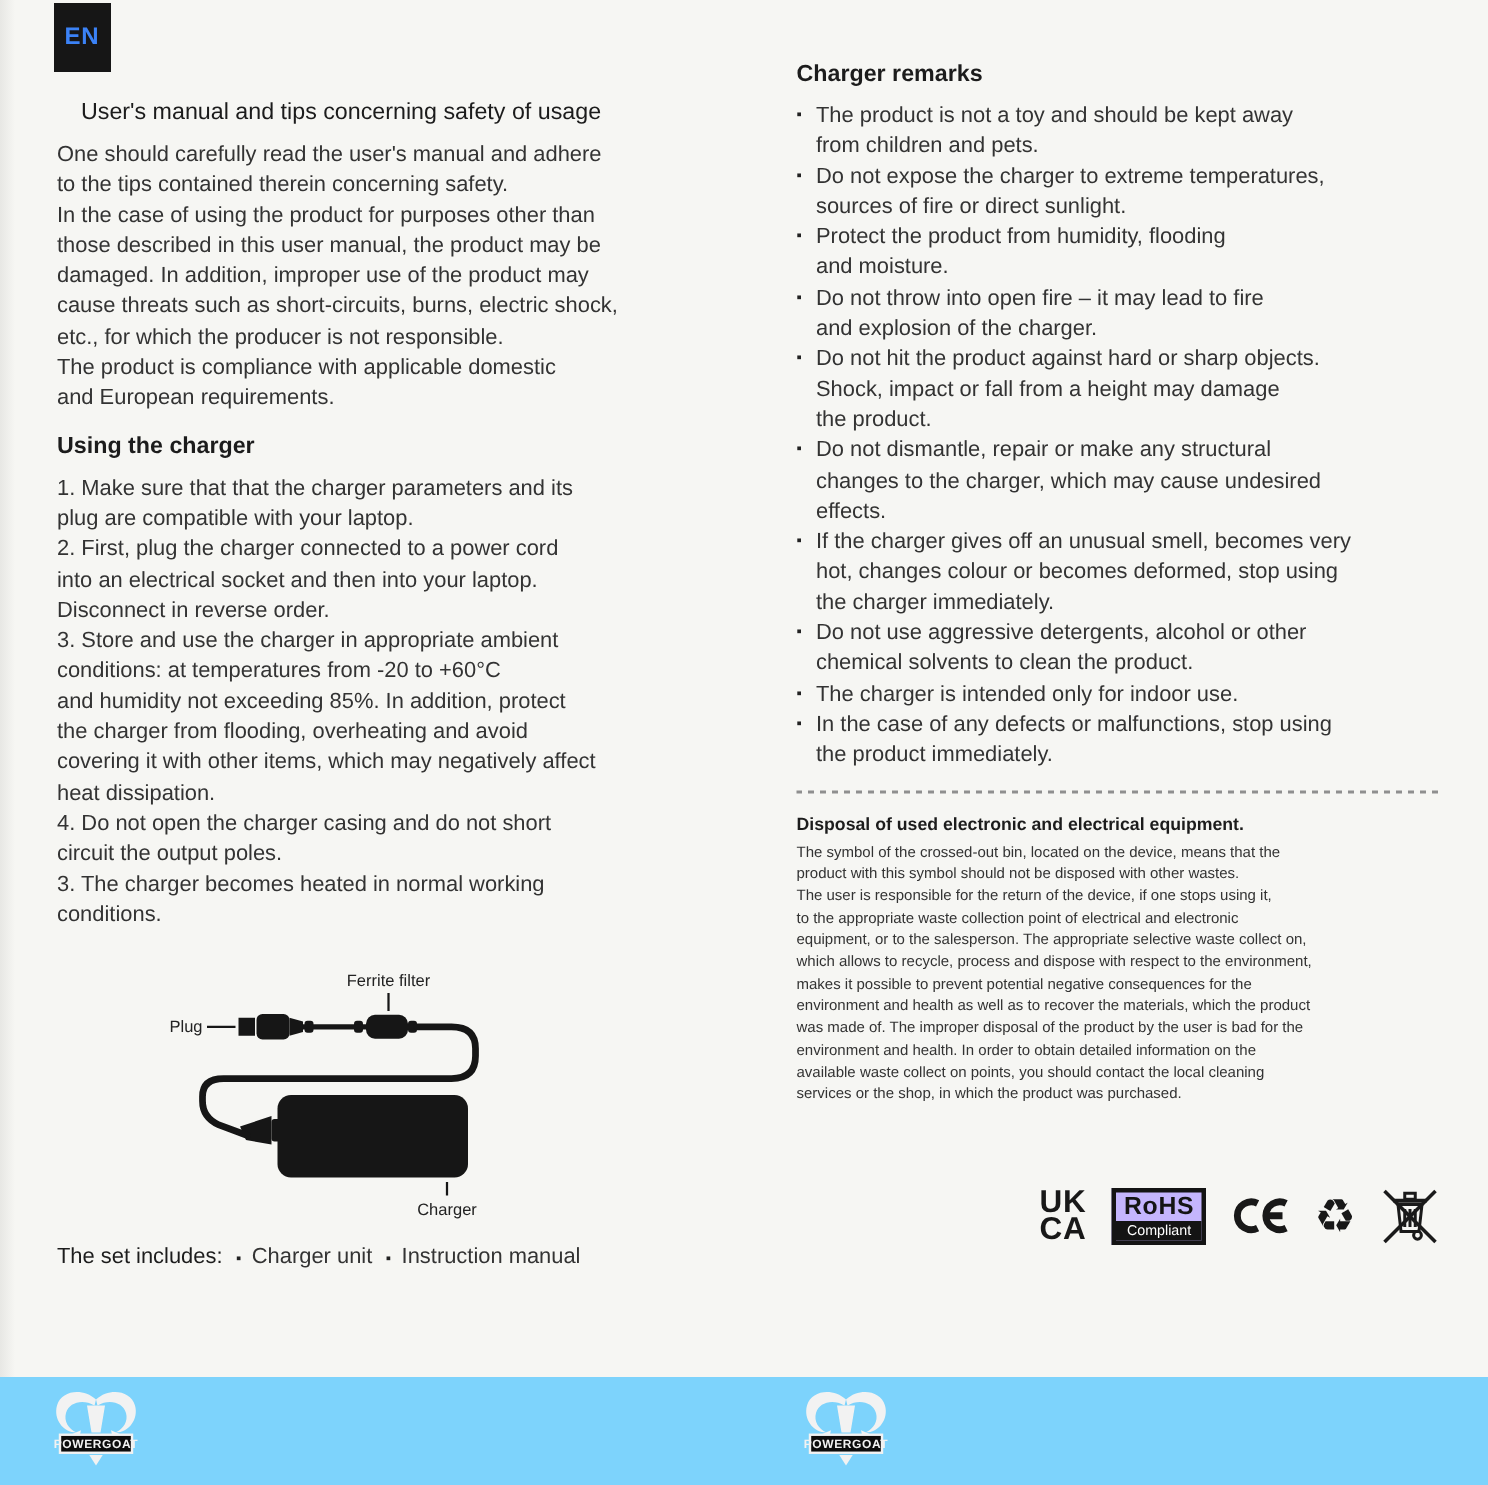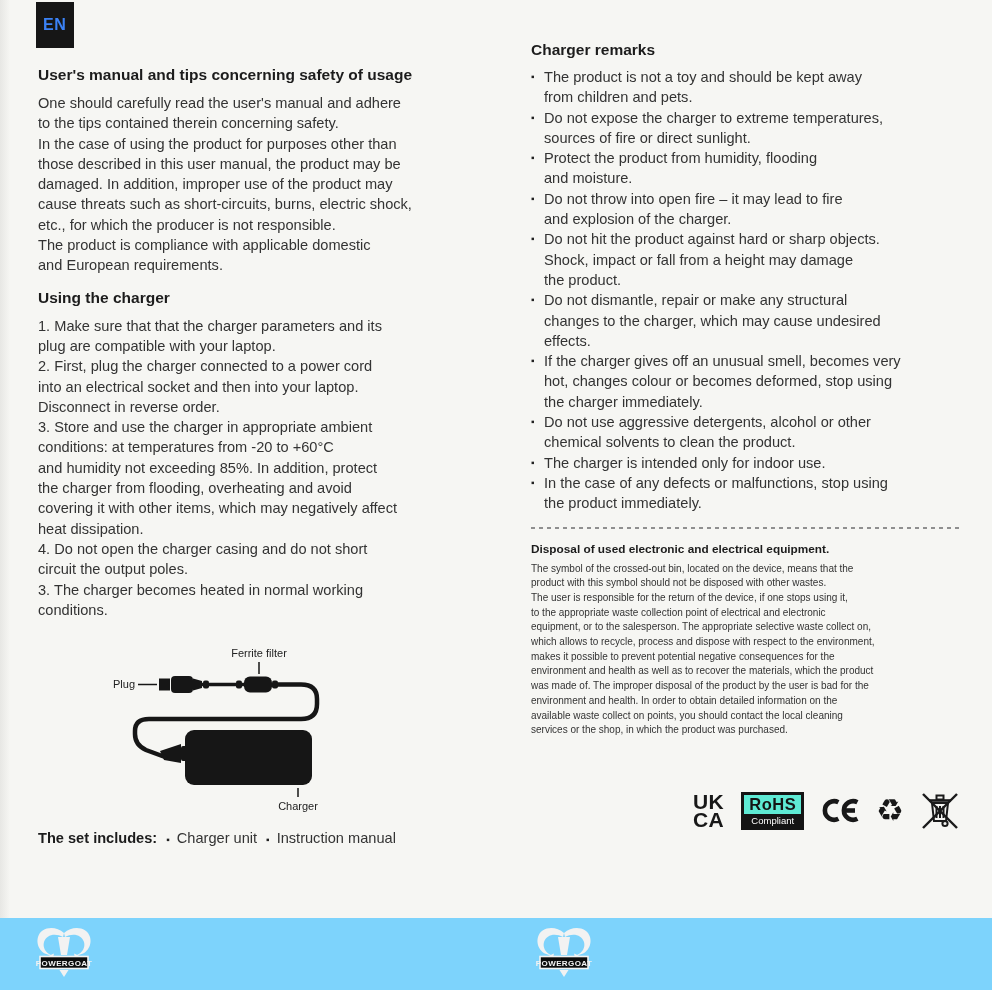--- a/index.html
+++ b/index.html
@@ -16,48 +16,48 @@
     pointer-events:none;
   }
   .en-badge{
     position:absolute;left:36px;top:2px;width:38px;height:46px;
     background:#161616;color:#3b82f6;font-weight:bold;font-size:16px;
     display:flex;align-items:center;padding-left:7px;box-sizing:border-box;
     letter-spacing:.5px;
   }
   .col-left{position:absolute;left:38px;top:0;width:430px;}
   .col-right{position:absolute;left:531px;top:0;width:428px;}
-  .h1{font-weight:bold;font-size:15.5px;color:#1c1c1c;margin:65px 0 9px;line-height:19px;}
+  .h1{font-weight:normal;font-size:15.5px;color:#1c1c1c;margin:65px 16px 9px;line-height:19px;}
   .h2{font-weight:bold;font-size:15.5px;color:#1c1c1c;line-height:19px;}
   .h2.using{margin:12px 0 9px;}
   .h2.desc{margin:9px 0 0;}
   .h2.general{margin:40px 0 8px;}
   .txt{font-size:14.6px;line-height:20.3px;white-space:pre-line;margin:0;color:#333;}
   ul.bullets{list-style:none;margin:0;padding:0;}
   ul.bullets li{
     position:relative;padding-left:13px;font-size:14.6px;line-height:20.3px;
     white-space:pre-line;color:#333;
   }
   ul.bullets li::before{
     content:"▪";position:absolute;left:0;top:0;font-size:10px;line-height:20.3px;color:#222;
   }
   .dashes{
     height:2px;margin-top:13px;
     background:repeating-linear-gradient(90deg,#8f8f8f 0 4px,rgba(0,0,0,0) 4px 8px);
   }
   .h3{font-weight:bold;font-size:11.8px;color:#1c1c1c;margin:13px 0 6px;line-height:14px;}
   .small{font-size:10px;line-height:14.7px;white-space:pre-line;margin:0;color:#333;}
   .set-line{display:flex;align-items:baseline;gap:9px;margin-top:14px;font-size:14.6px;}
-  .set-label{font-weight:bold;color:#1c1c1c;}
+  .set-label{font-weight:normal;color:#1c1c1c;}
   .set-item{display:flex;align-items:baseline;gap:7px;}
   .set-item .blt{font-size:10px;color:#222;}
   .diagram{display:block;margin:21px 0 0 67px;}
   .marks{display:flex;align-items:center;justify-content:flex-end;gap:17px;margin-top:50px;height:46px;}
   .ukca{font-weight:bold;font-size:21px;line-height:17.5px;letter-spacing:.5px;color:#181818;}
-  .rohs{border:3px solid #141414;background:#5eead4;text-align:center;}
+  .rohs{border:3px solid #141414;background:#c4b5fd;text-align:center;}
   .rohs-top{font-weight:bold;font-size:16.5px;line-height:19px;padding:0 5px;color:#141414;letter-spacing:.5px;}
   .rohs-bottom{background:#141414;color:#fff;font-size:9.5px;line-height:13px;padding:0 3px;}
   .recycle{font-size:31px;line-height:31px;color:#181818;}
   .recycle::before{content:"♻";}
   .footer{position:absolute;left:0;top:918px;width:992px;height:72px;background:#7dd3fc;}
   .goat{position:absolute;top:6px;}
   .goat.g1{left:34px;}
   .goat.g2{left:534px;}
 </style>
 </head>

